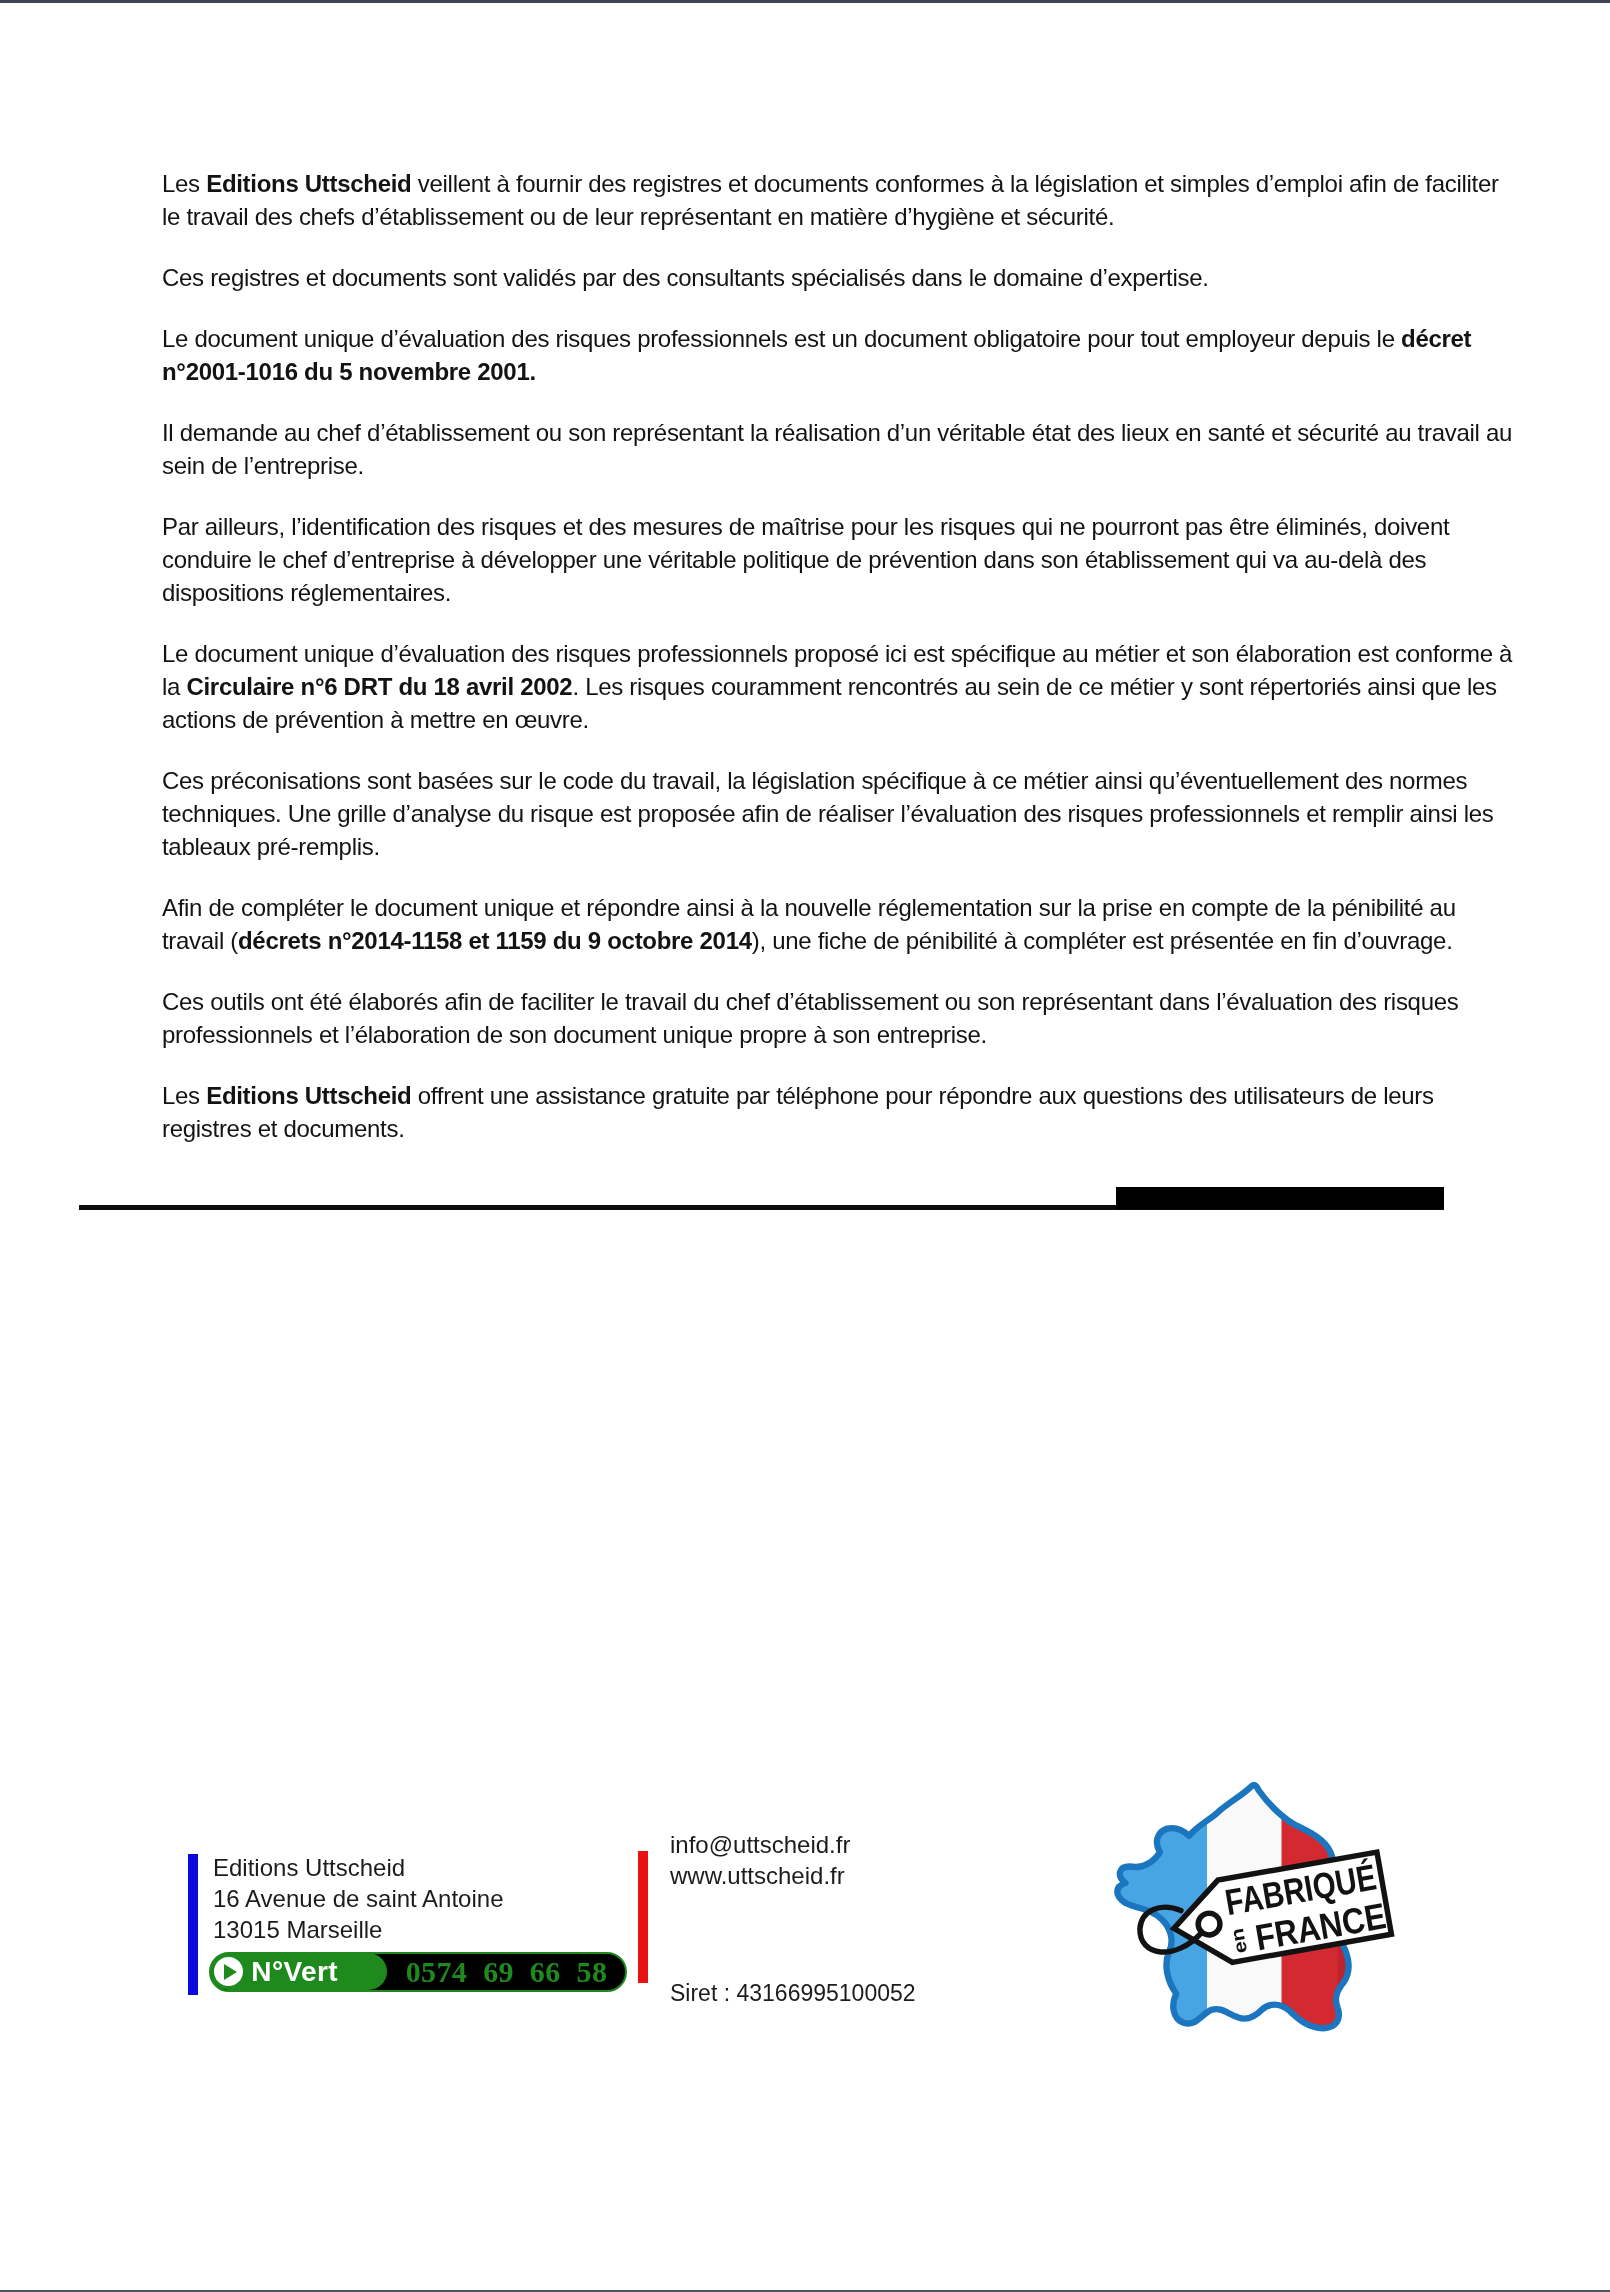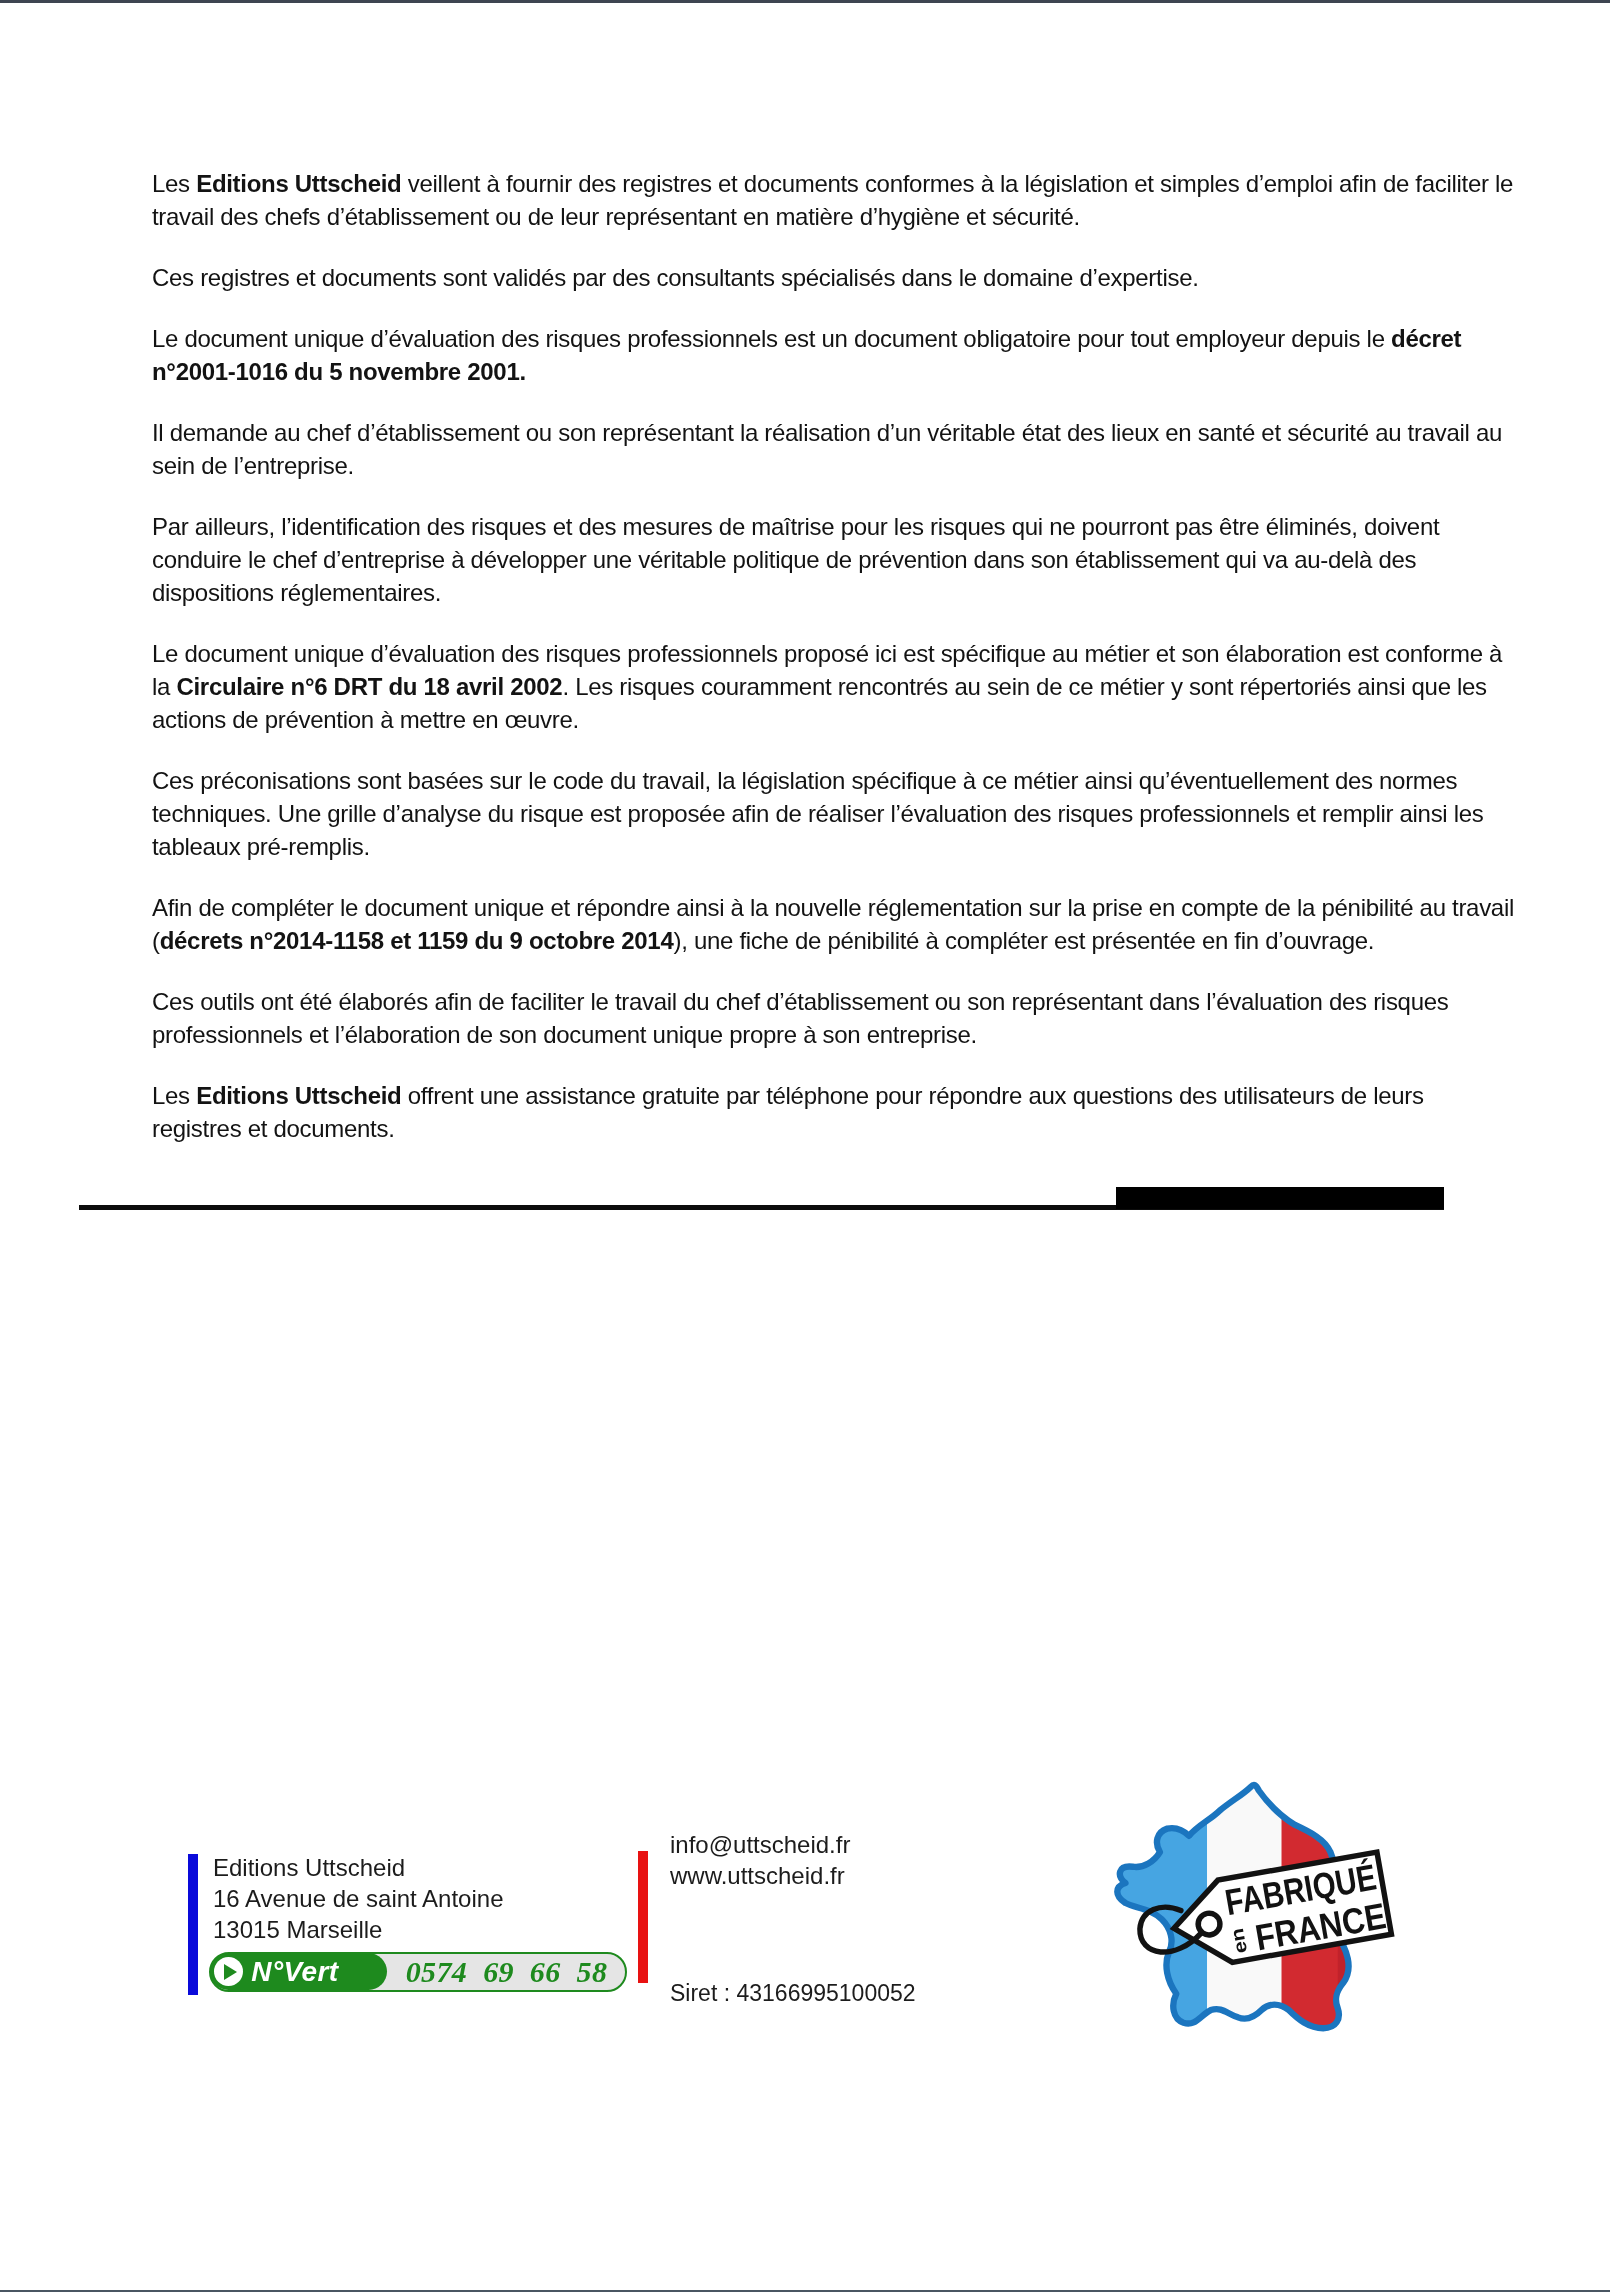--- a/index.html
+++ b/index.html
@@ -14,21 +14,21 @@
   .edge-line { position: absolute; left: 0; width: 1610px; }
   #top-edge { top: 0; height: 2.7px; }
   #bottom-edge { bottom: 0; height: 2.7px; }
 
   
   #doc-text {
     position: absolute;
     left: 150px; top: 167px; width: 1364px;
   }
   #doc-text p {
-    margin: 0 0 28px 2px;
+    margin: 0 0 28px 12px;
     font-size: 24px;
     line-height: 33px;
     letter-spacing: -0.3px;
     color: #131313;
   }
   #doc-text b { font-weight: 700; }
 
   
   #divider-thin {
     position: absolute; left: 79px; top: 1205px;
@@ -54,25 +54,25 @@
   }
   #siret-line {
     position: absolute; left: 670px; top: 1980px;
     font-size: 23px; color: #1c1c1c;
   }
 
   
   #green-pill {
     position: absolute; left: 209px; top: 1952px;
     width: 418px; height: 40px;
-    background: #e5e5e5;
+    background: #000000;
     border: 2.7px solid var(--green);
     border-radius: 21.5px;
     box-sizing: border-box;
-    display: flex; align-items: center; font-style: italic;
+    display: flex; align-items: center;
   }
   #green-pill .left-capsule {
     position: absolute; left: -0.9px; top: -0.9px;
     width: 177px; height: 37px;
     background: var(--green);
     border-radius: 19.7px;
     display: flex; align-items: center;
   }
   #green-pill .play-circle {
     width: 29.6px; height: 29.6px; border-radius: 50%;

